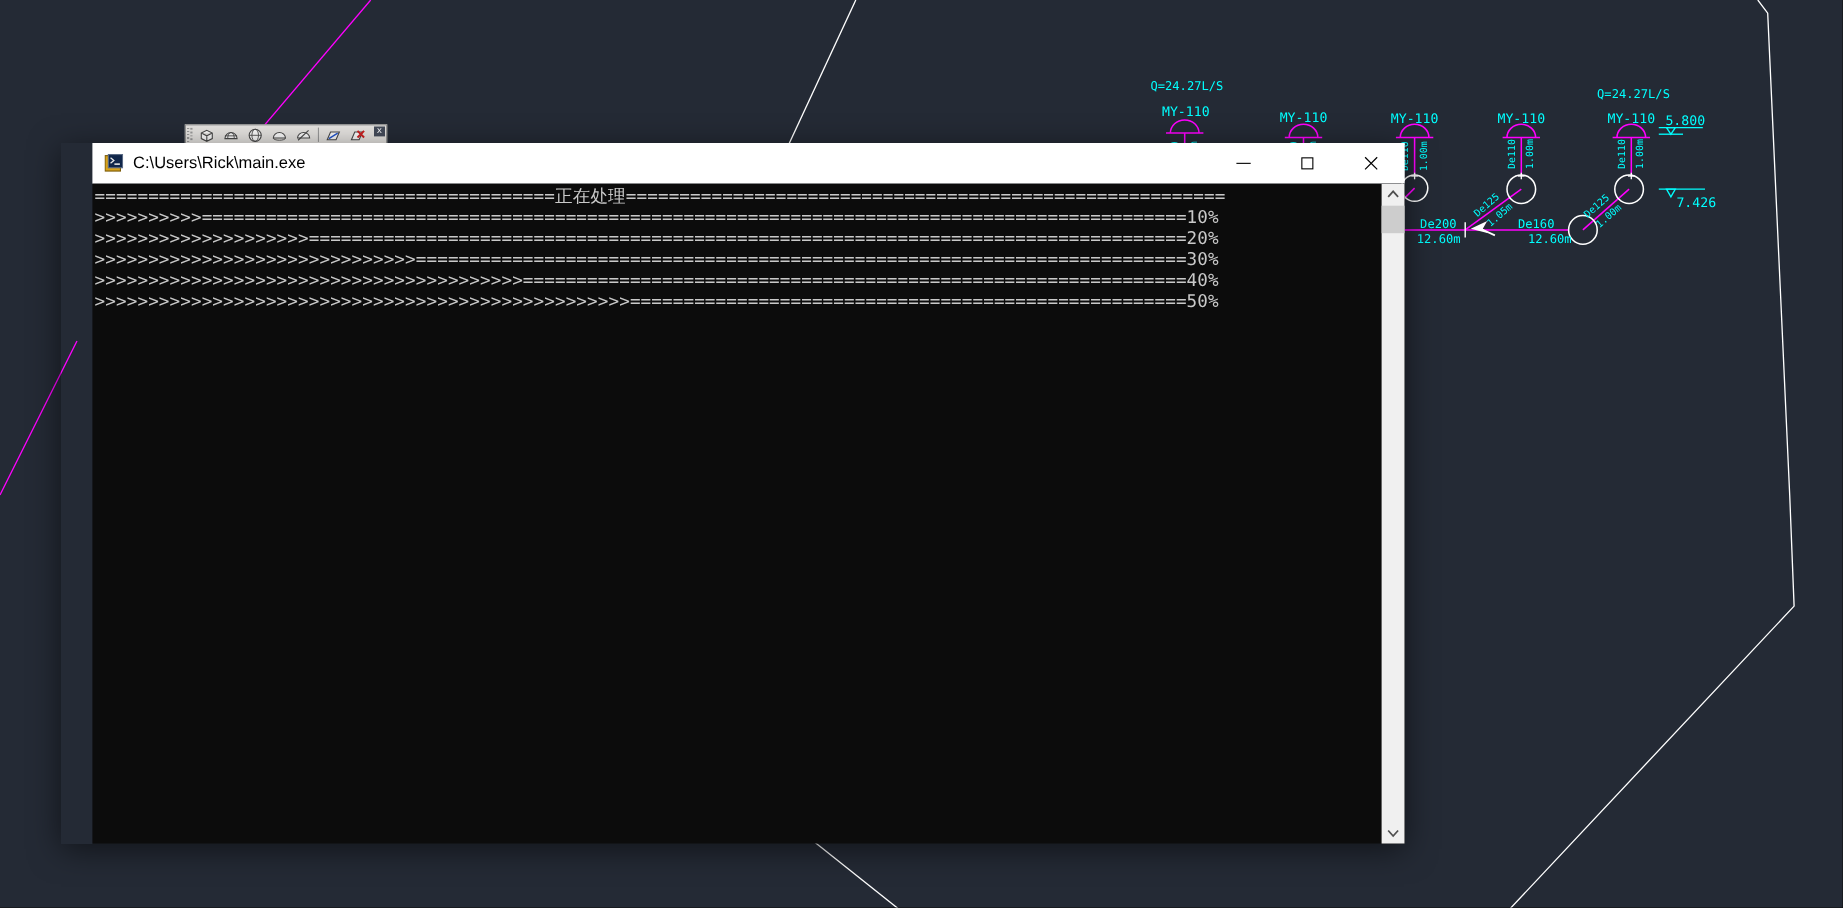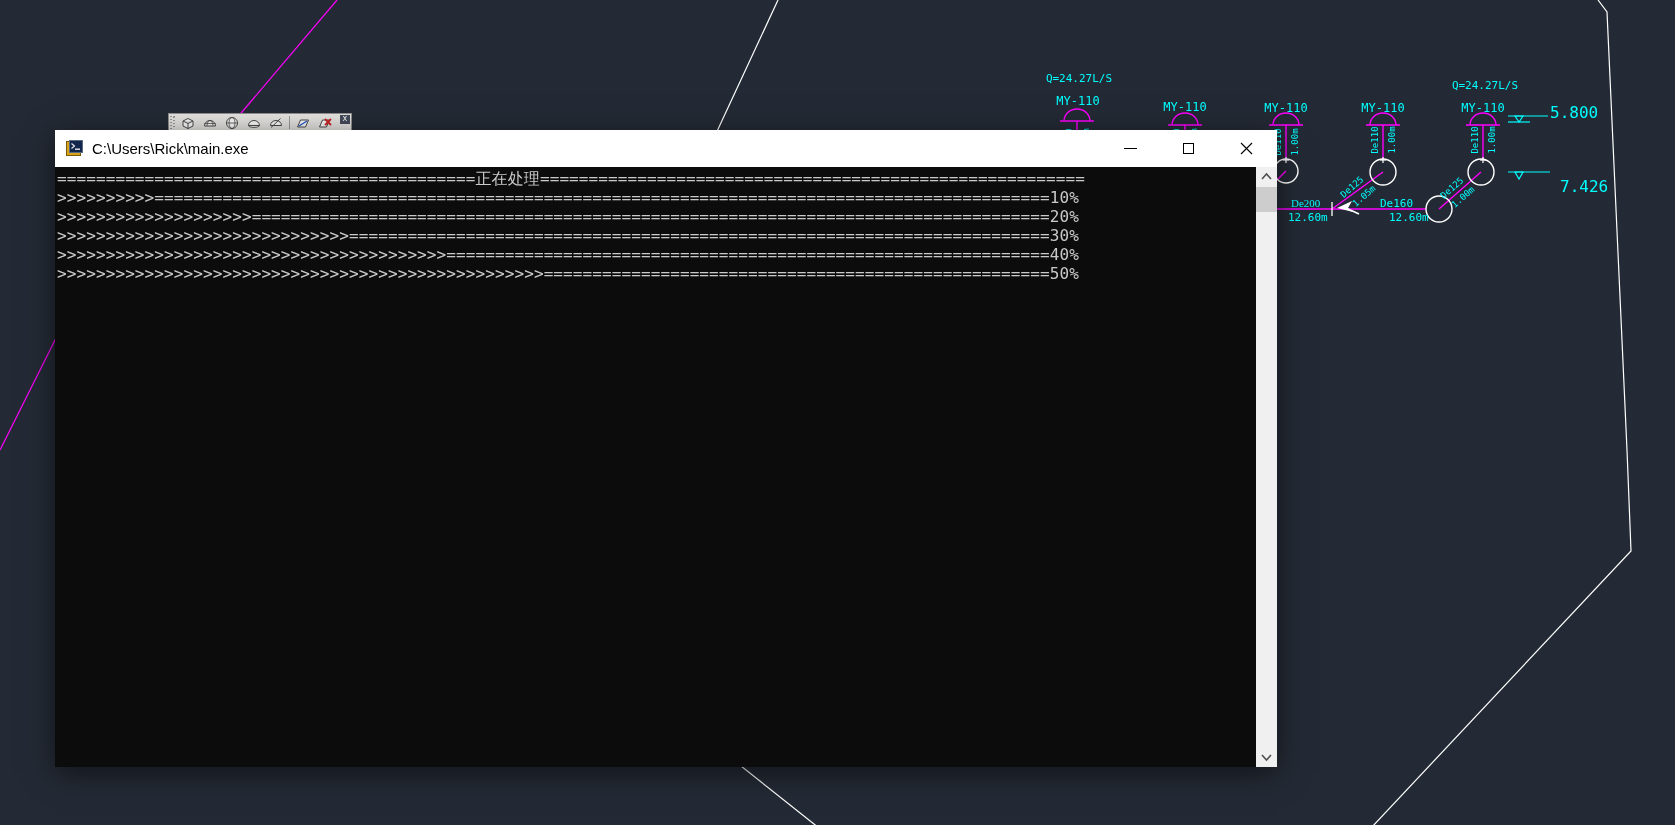--- a/index.html
+++ b/index.html
@@ -21,21 +21,21 @@
   .lbl-flow { font-size:11px; width:70px; }
   .lbl-pipe { font-size:11px; }
   .lbl-riser {
     font-size:9px; width:34px; height:10px; line-height:10px;
     transform:rotate(-90deg); transform-origin:center;
   }
   .lbl-branch {
     font-size:9px; width:34px; height:10px; line-height:10px;
     transform:rotate(-41deg); transform-origin:center;
   }
-  .lbl-elev { font-size:16px; width:40px; text-align:left;margin-left:36px; }
+  .lbl-elev { font-size:12px; width:40px; text-align:left; }
 
   
   #surf-toolbar {
     position:absolute; left:168px; top:113px; width:184px; height:19px;
     background:#e6e4e1; border:1px solid #8f8f8f; z-index:3;
     display:flex; align-items:center; padding:0 1px;
   }
   .tb-handle {
     width:5px; height:13px; margin-right:2px;
     background:repeating-linear-gradient(to bottom,#9a9a9a 0 1px,transparent 1px 3px),
@@ -47,21 +47,21 @@
   .tb-sep { width:1px; height:13px; background:#9a9a9a; margin:0 2px; }
   .tb-close {
     position:absolute; right:1px; top:1px; width:10px; height:9px;
     background:#454c5b; color:#ffffff; font-size:8px; line-height:8px;
     text-align:center; font-family:"DejaVu Sans Mono", monospace;
   }
 
   
   #console-window {
     position:absolute; left:55px; top:130px; width:1222px; height:637px;
-    z-index:5; box-shadow:0 6px 28px rgba(0,0,0,0.55);
+    z-index:5; box-shadow:0 6px 28px rgba(0,0,0,0.55);padding-left:29px;
   }
   #console-titlebar {
     position:relative; height:37px; background:#ffffff; width:100%;
   }
   #console-app-icon { position:absolute; left:11px; top:10px; width:17px; height:17px; }
   #console-title {
     position:absolute; left:37px; top:10px; font-size:15px; color:#000000;
     font-family:"Liberation Sans", sans-serif; white-space:nowrap;
   }
   #window-controls {
@@ -184,21 +184,21 @@
   <div class="cad-label lbl-riser" style="left:1358px; top:135px;">De110</div>
   <div class="cad-label lbl-riser" style="left:1375px; top:135px;">1.00m</div>
   <div class="cad-label lbl-riser" style="left:1458px; top:135px;">De110</div>
   <div class="cad-label lbl-riser" style="left:1475px; top:135px;">1.00m</div>
 
   <div class="cad-label lbl-branch" style="left:1335px; top:182px;">De125</div>
   <div class="cad-label lbl-branch" style="left:1347px; top:191px;">1.05m</div>
   <div class="cad-label lbl-branch" style="left:1435px; top:183px;">De125</div>
   <div class="cad-label lbl-branch" style="left:1446px; top:192px;">1.00m</div>
 
-  <div class="cad-label lbl-pipe" style="left:1291px; top:197px;font-family:Liberation Serif, serif;">De200</div>
+  <div class="cad-label lbl-pipe" style="left:1291px; top:197px;">De200</div>
   <div class="cad-label lbl-pipe" style="left:1288px; top:211px;">12.60m</div>
   <div class="cad-label lbl-pipe" style="left:1380px; top:197px;">De160</div>
   <div class="cad-label lbl-pipe" style="left:1389px; top:211px;">12.60m</div>
 
   <div class="cad-label lbl-elev" style="left:1514px; top:103px;">5.800</div>
   <div class="cad-label lbl-elev" style="left:1524px; top:177px;">7.426</div>
 </div>
 
 <div id="surf-toolbar">
   <div class="tb-handle"></div>

